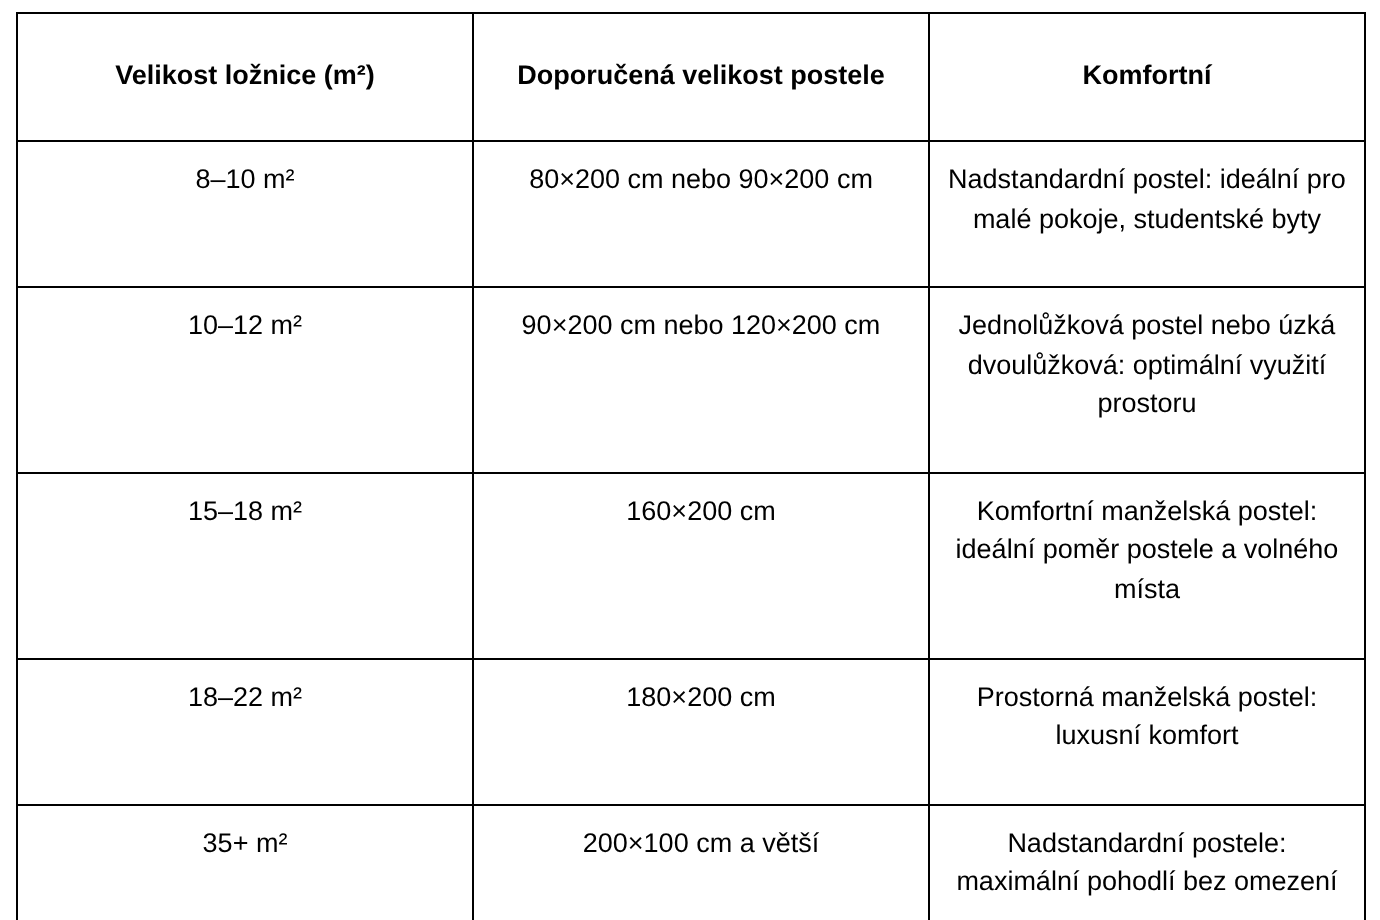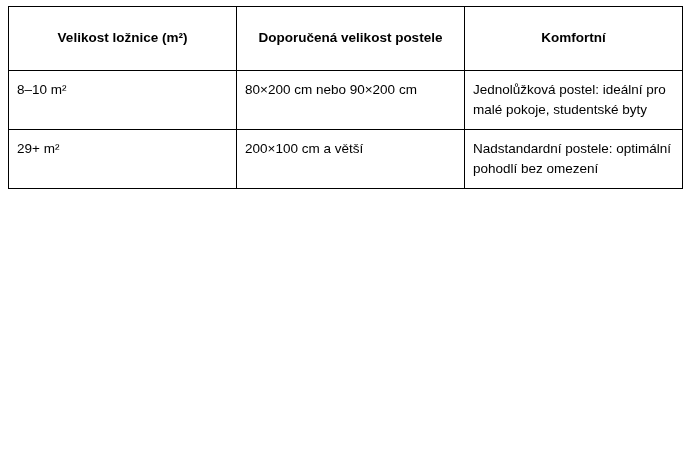--- a/index.html
+++ b/index.html
@@ -38,23 +38,23 @@
     vertical-align: top;
   }
   table.spec-table thead th {
     text-align: center;
     font-weight: bold;
     padding: 9px 8px 10px 8px;
     height: 44px;
     vertical-align: middle;
   }
   table.spec-table tbody td {
-    text-align: left;
+    text-align: center;
     font-weight: normal;
-    padding: 9px 8px 10px 8px;
+    padding: 9px 8px 24px 8px;
   }
   .cell-text {
     display: block;
     white-space: pre-line;
   }
 </style>
 </head>
 <body>
 
 <div class="page">
@@ -79,29 +79,62 @@
     </thead>
     <tbody>
       <tr>
         <td>
           <span class="cell-text">8–10 m²</span>
         </td>
         <td>
           <span class="cell-text">80×200 cm nebo 90×200 cm</span>
         </td>
         <td>
-          <span class="cell-text">Jednolůžková postel: ideální pro malé pokoje, studentské byty</span>
+          <span class="cell-text">Nadstandardní postel: ideální pro malé pokoje, studentské byty</span>
         </td>
       </tr>
       <tr>
         <td>
-          <span class="cell-text">29+ m²</span>
+          <span class="cell-text">10–12 m²</span>
+        </td>
+        <td>
+          <span class="cell-text">90×200 cm nebo 120×200 cm</span>
+        </td>
+        <td>
+          <span class="cell-text">Jednolůžková postel nebo úzká dvoulůžková: optimální využití prostoru</span>
+        </td>
+      </tr>
+      <tr>
+        <td>
+          <span class="cell-text">15–18 m²</span>
+        </td>
+        <td>
+          <span class="cell-text">160×200 cm</span>
+        </td>
+        <td>
+          <span class="cell-text">Komfortní manželská postel: ideální poměr postele a volného místa</span>
+        </td>
+      </tr>
+      <tr>
+        <td>
+          <span class="cell-text">18–22 m²</span>
+        </td>
+        <td>
+          <span class="cell-text">180×200 cm</span>
+        </td>
+        <td>
+          <span class="cell-text">Prostorná manželská postel: luxusní komfort</span>
+        </td>
+      </tr>
+      <tr>
+        <td>
+          <span class="cell-text">35+ m²</span>
         </td>
         <td>
           <span class="cell-text">200×100 cm a větší</span>
         </td>
         <td>
-          <span class="cell-text">Nadstandardní postele: optimální pohodlí bez omezení</span>
+          <span class="cell-text">Nadstandardní postele: maximální pohodlí bez omezení</span>
         </td>
       </tr>
     </tbody>
   </table>
 </div>
 
 </body></html>

